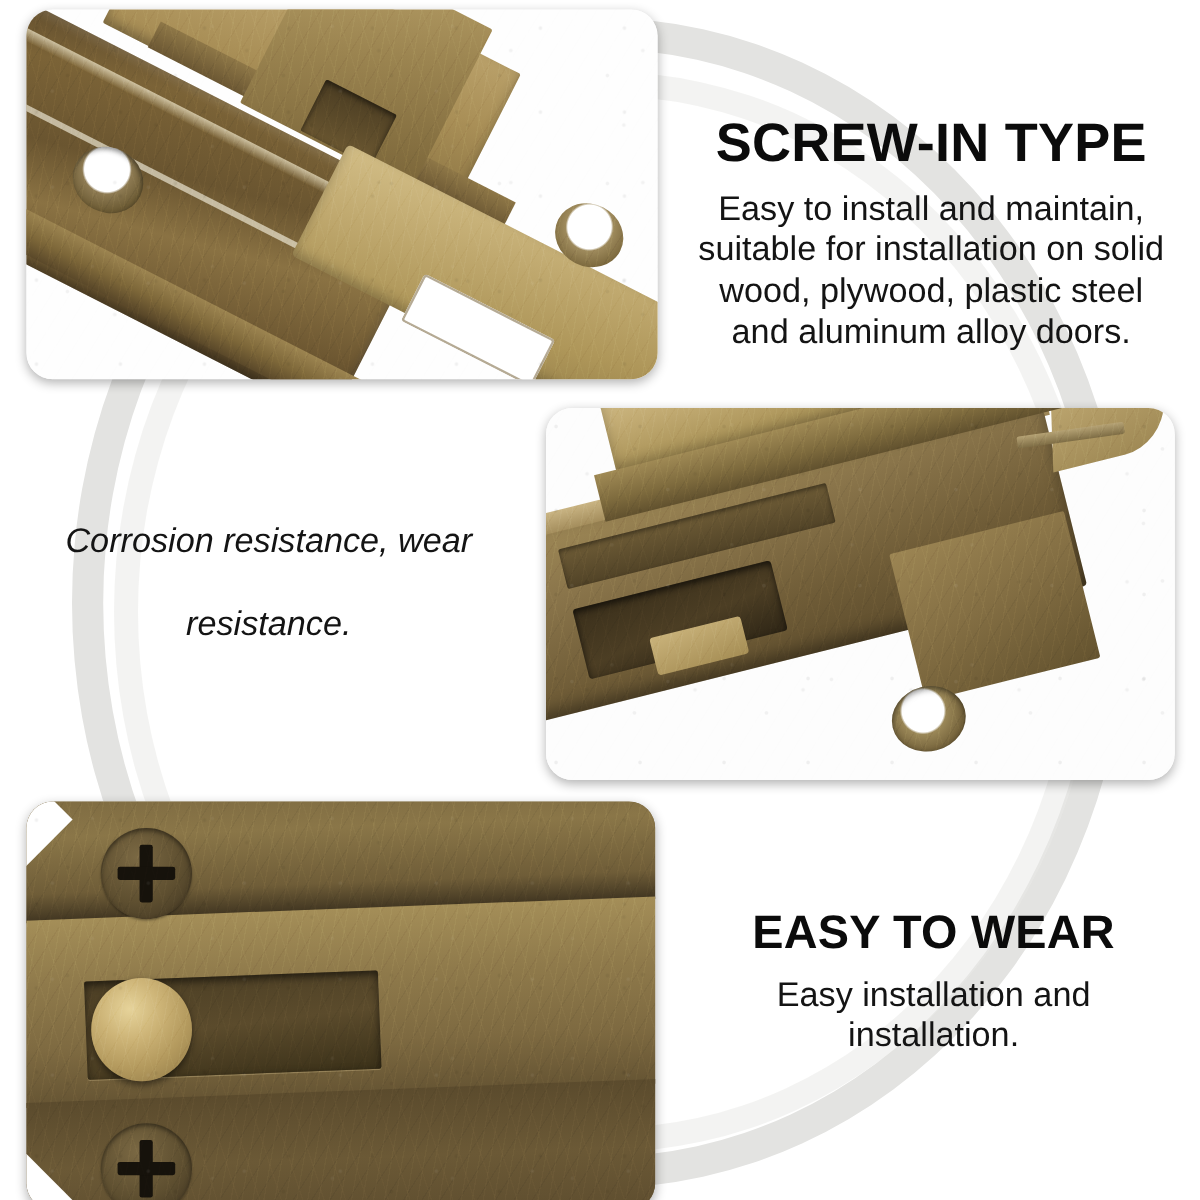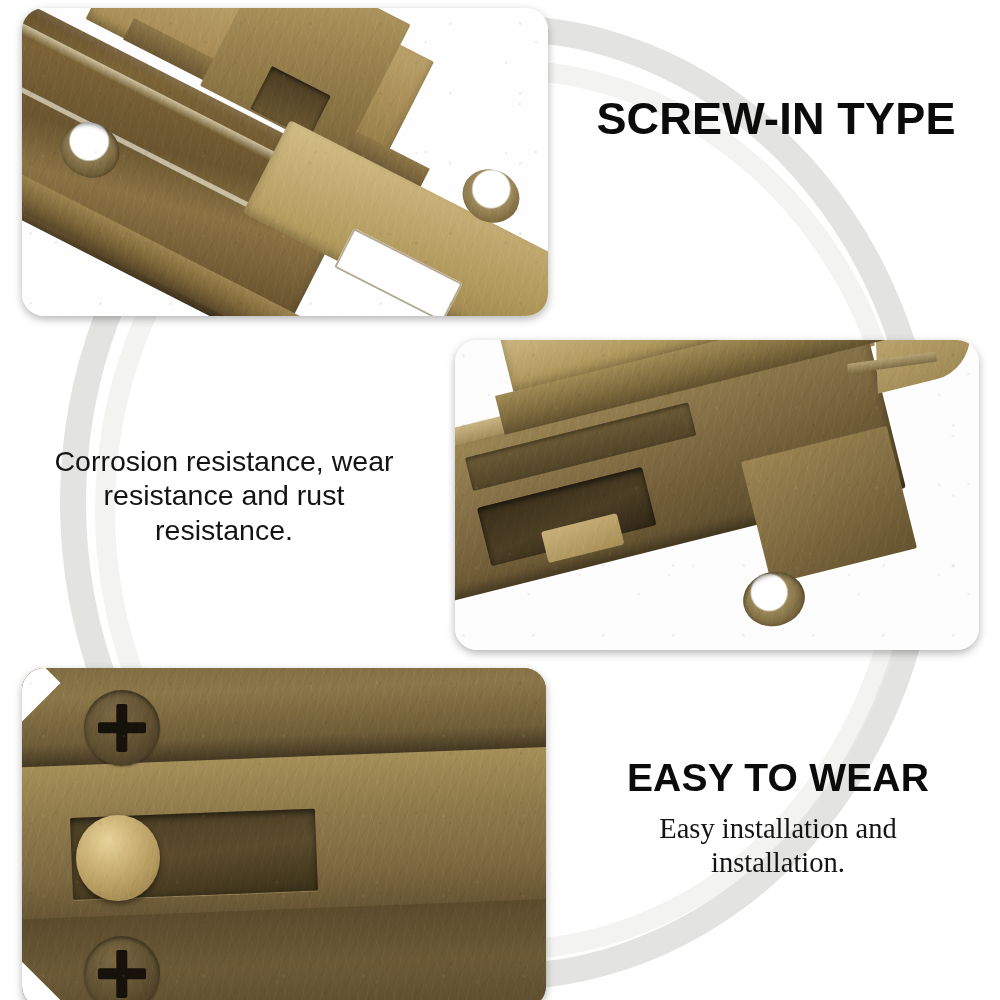--- a/index.html
+++ b/index.html
@@ -270,25 +270,25 @@
   .body-copy{
     color:#141414;line-height:1.21;margin:0;
   }
 
   #txt-screw{left:556px;top:96px;width:440px;}
   #txt-screw .heading{font-size:45px;}
   #txt-screw .body-copy{font-size:28.5px;margin-top:15px;}
 
   #txt-brass{left:8px;top:412px;width:432px;}
   #txt-brass .heading{font-size:45px;}
-  #txt-brass .body-copy{font-size:28.5px;margin-top:32px;}
+  #txt-brass .body-copy{font-size:28.5px;margin-top:22px;font-style:italic;}
 
   #txt-wear{left:560px;top:758px;width:436px;}
   #txt-wear .heading{font-size:39px;}
-  #txt-wear .body-copy{font-size:28.5px;margin-top:14px;font-family:Liberation Serif, serif;}
+  #txt-wear .body-copy{font-size:28.5px;margin-top:14px;}
 </style>
 </head>
 <body>
 
 <div id="stage">
 
   <div class="bg-ring"></div>
   <div class="bg-ring2"></div>
 
   <div class="photo" id="panel-top-left">
@@ -357,26 +357,32 @@
         <span class="cross-b"></span>
       </div>
 
       <div class="scratches"></div>
       <div class="grain"></div>
     </div>
   </div>
 
   <div class="txt-block" id="txt-screw">
     <h2 class="heading">SCREW-IN TYPE</h2>
+    <p class="body-copy">
+      <span>Easy to install and maintain,</span><br>
+      <span>suitable for installation on solid</span><br>
+      <span>wood, plywood, plastic steel</span><br>
+      <span>and aluminum alloy doors.</span>
+    </p>
   </div>
 
   <div class="txt-block" id="txt-brass">
     <p class="body-copy">
       <span>Corrosion resistance, wear</span><br>
-      <span>resistance and rust</span><br>
+      <br>
       <span>resistance.</span>
     </p>
   </div>
 
   <div class="txt-block" id="txt-wear">
     <h2 class="heading">EASY TO WEAR</h2>
     <p class="body-copy">
       <span>Easy installation and</span><br>
       <span>installation.</span>
     </p>

